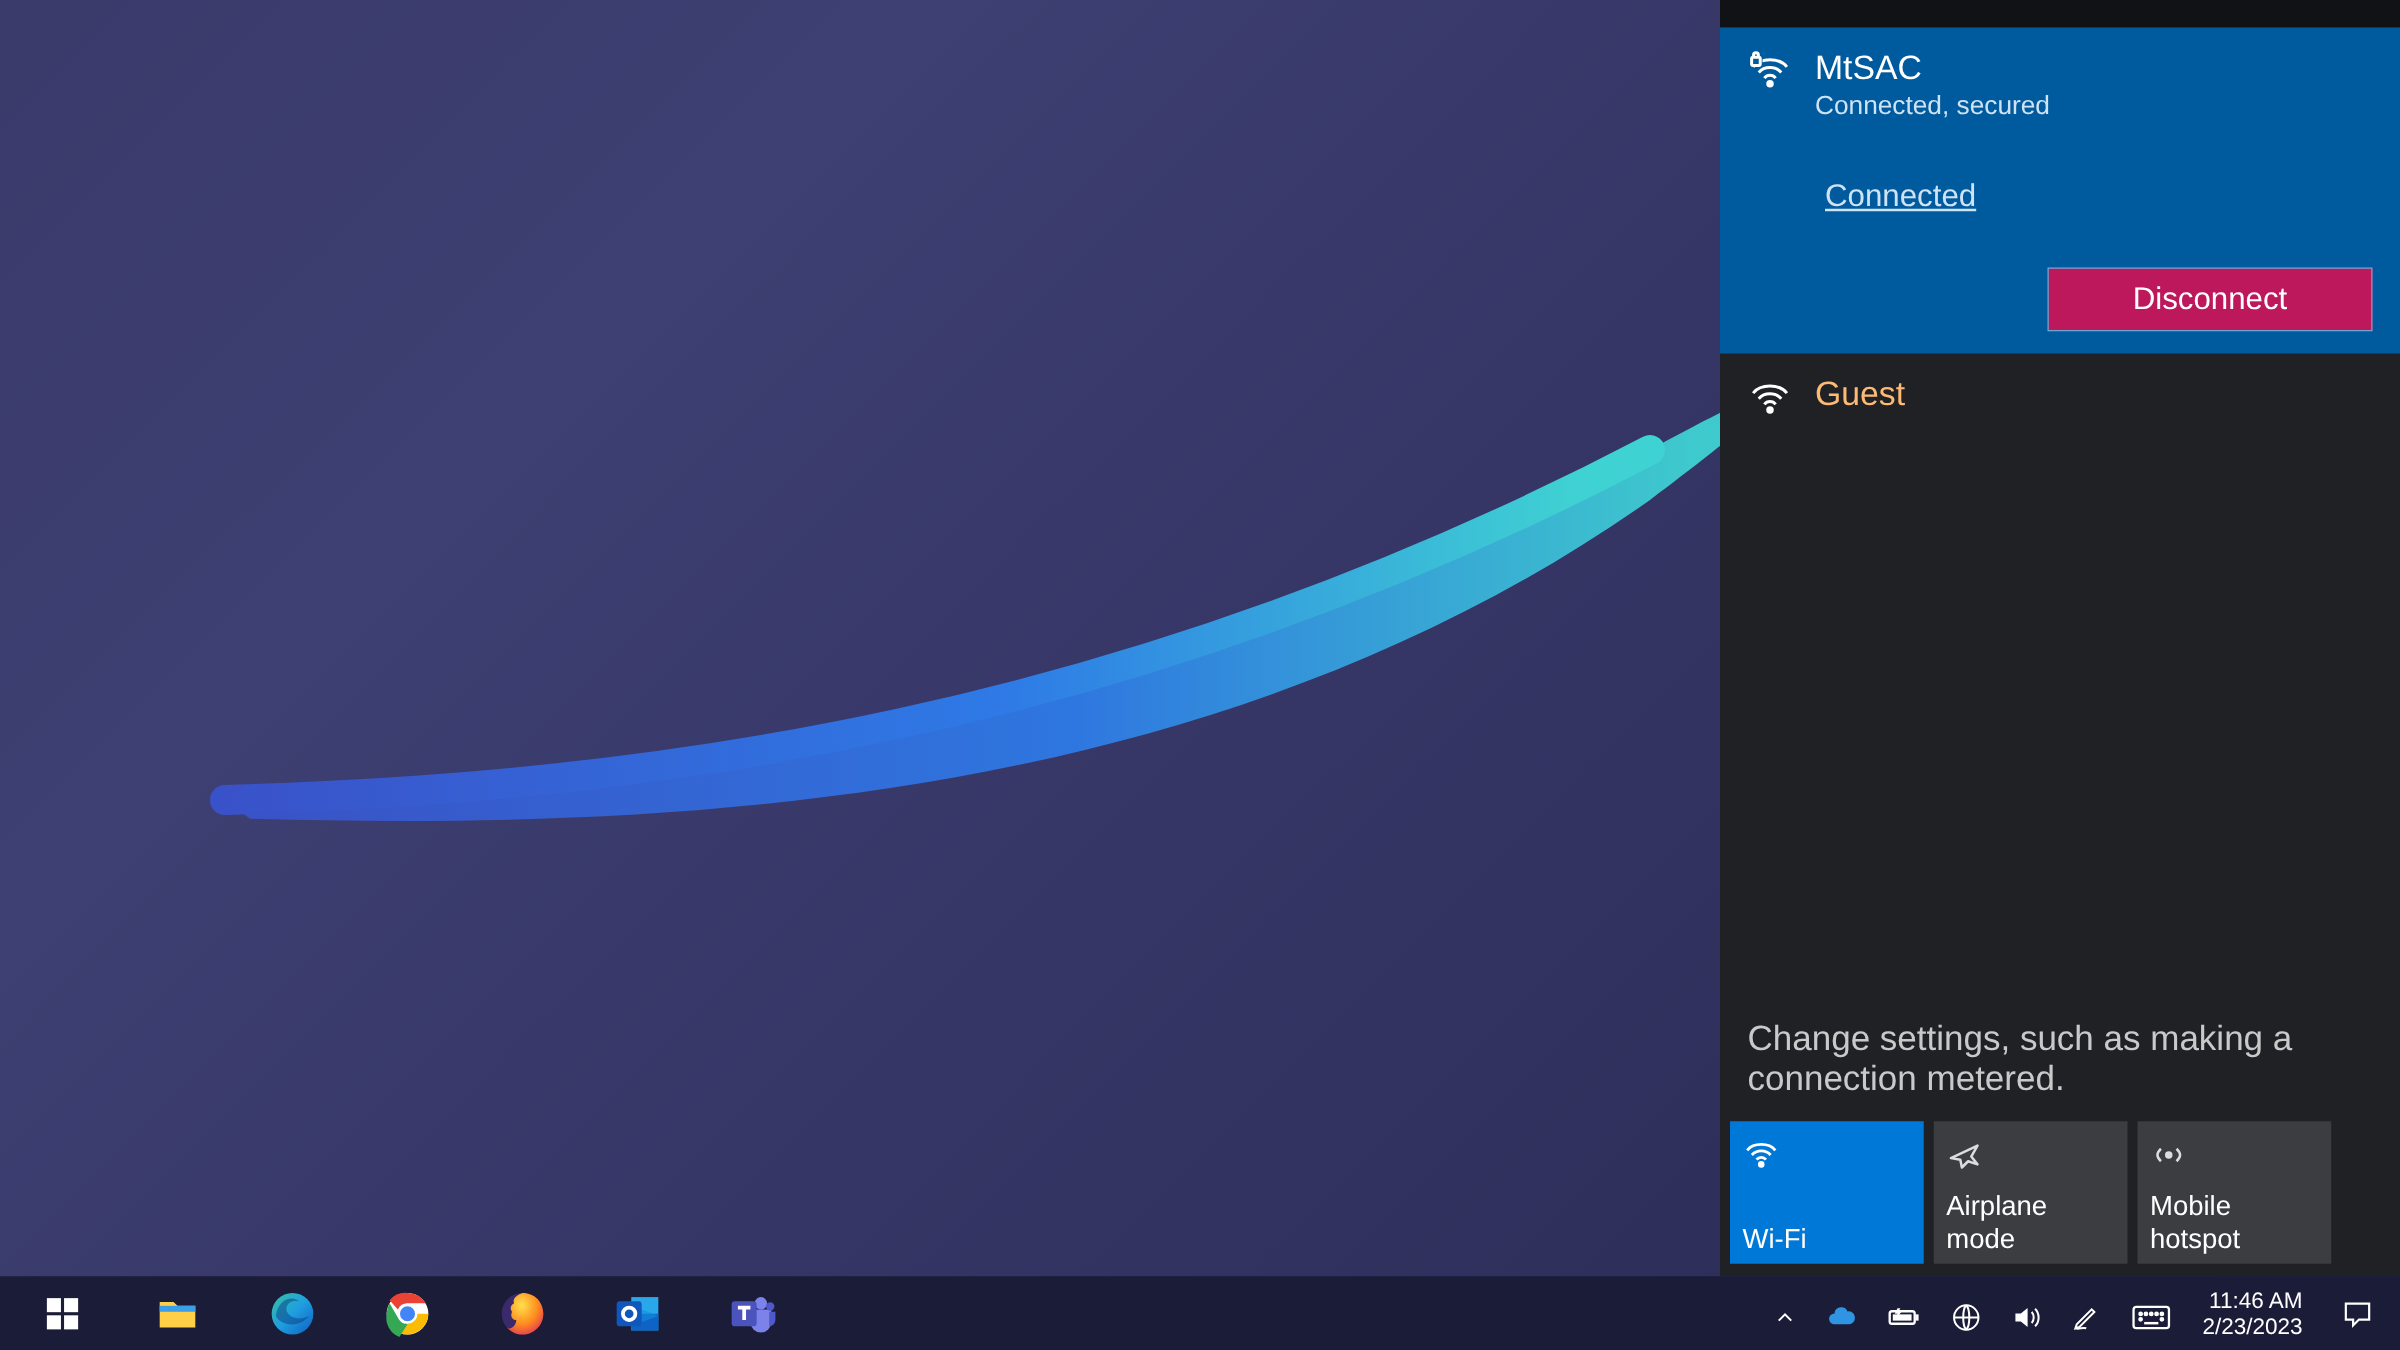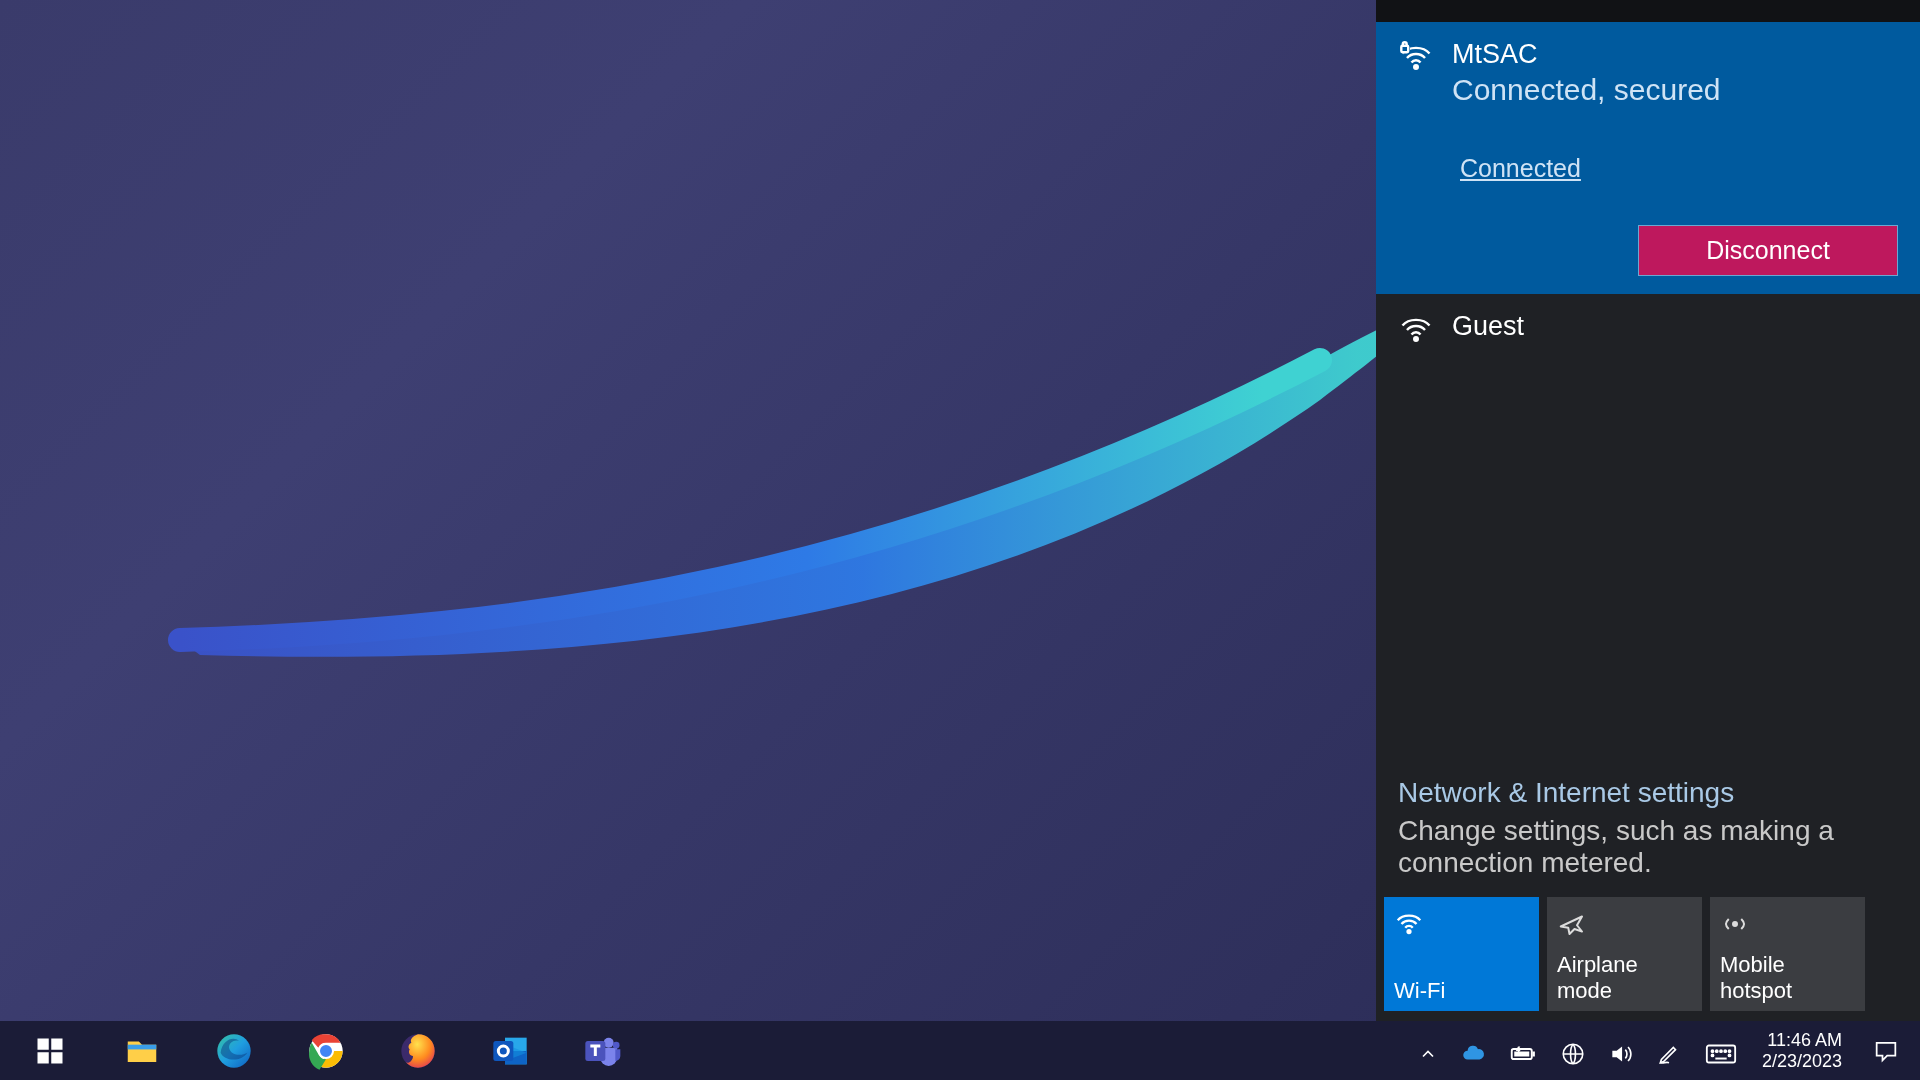--- a/index.html
+++ b/index.html
@@ -53,21 +53,21 @@
   }
   .network-item.connected .net-row {
     display: flex;
     gap: 18px;
     align-items: flex-start;
     width: 100%;
   }
   .net-icon svg { display: block; }
   .net-text { display: flex; flex-direction: column; gap: 2px; }
   .net-name { font-size: 27px; font-weight: 400; line-height: 1.1; }
-  .net-status { font-size: 30px; color: #cfe3f5; line-height: 1.2; }
+  .net-status { font-size: 21px; color: #cfe3f5; line-height: 1.2; }
   .properties-link {
     font-size: 25px;
     color: #cfe3f5;
     text-decoration: underline;
     margin-top: 28px;
     margin-left: 62px;
     cursor: pointer;
     width: fit-content;
   }
   .disconnect-btn {
@@ -79,21 +79,21 @@
     color: #fff;
     font-size: 25px;
     padding: 10px 0;
     width: 260px;
     text-align: center;
     cursor: pointer;
   }
   .network-available {
     background: #1f2125;
   }
-  .network-available .net-name { color: #ffffff; }
+  .network-available .net-name { color: #fdba74; }
   .spacer { flex: 1 1 auto; }
   .settings-block {
     padding: 12px 22px 18px 22px;
   }
   .settings-title {
     font-size: 28px;
     color: #a9c9e6;
     margin-bottom: 6px;
     cursor: pointer;
   }
@@ -208,21 +208,20 @@
       <div class="net-text">
         <span class="net-name">Guest</span>
       </div>
     </div>
 
   </div>
 
   <div class="spacer"></div>
 
   <div class="settings-block">
-    <div class="settings-title">Network &amp; Internet settings</div>
     <div class="settings-sub">Change settings, such as making a connection metered.</div>
   </div>
 
   <div class="quick-actions">
     <div class="qa-tile active">
       <span class="qa-icon">
         <svg width="30" height="30" viewBox="0 0 24 24" fill="none" stroke="#fff" stroke-width="1.8">
           <path d="M3 9 C7 4, 17 4, 21 9"></path>
           <path d="M6 12 C9 8.5, 15 8.5, 18 12"></path>
           <path d="M9 15 C10.5 13, 13.5 13, 15 15"></path>

